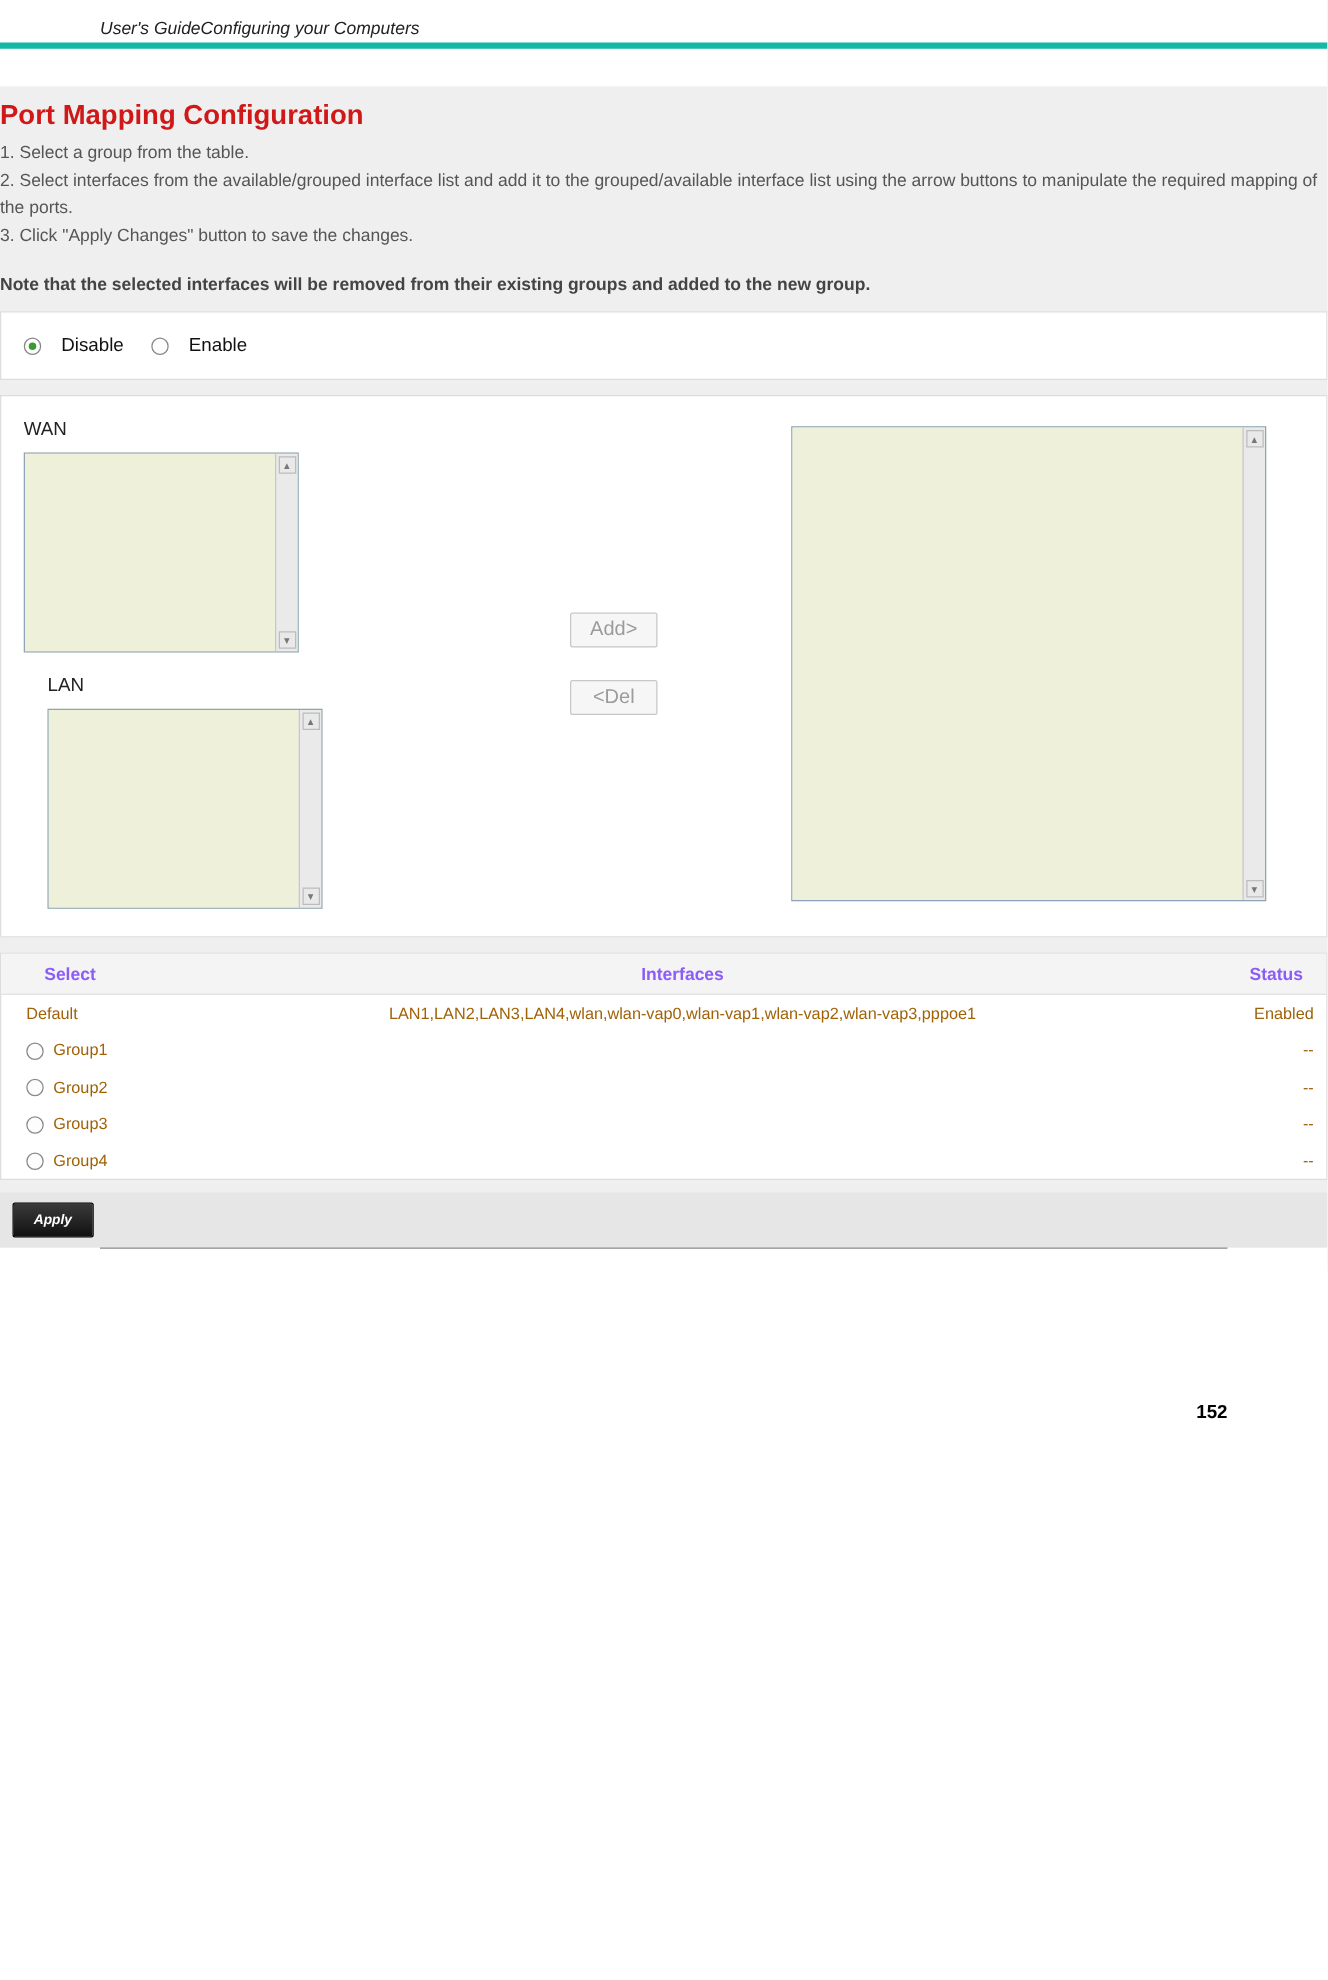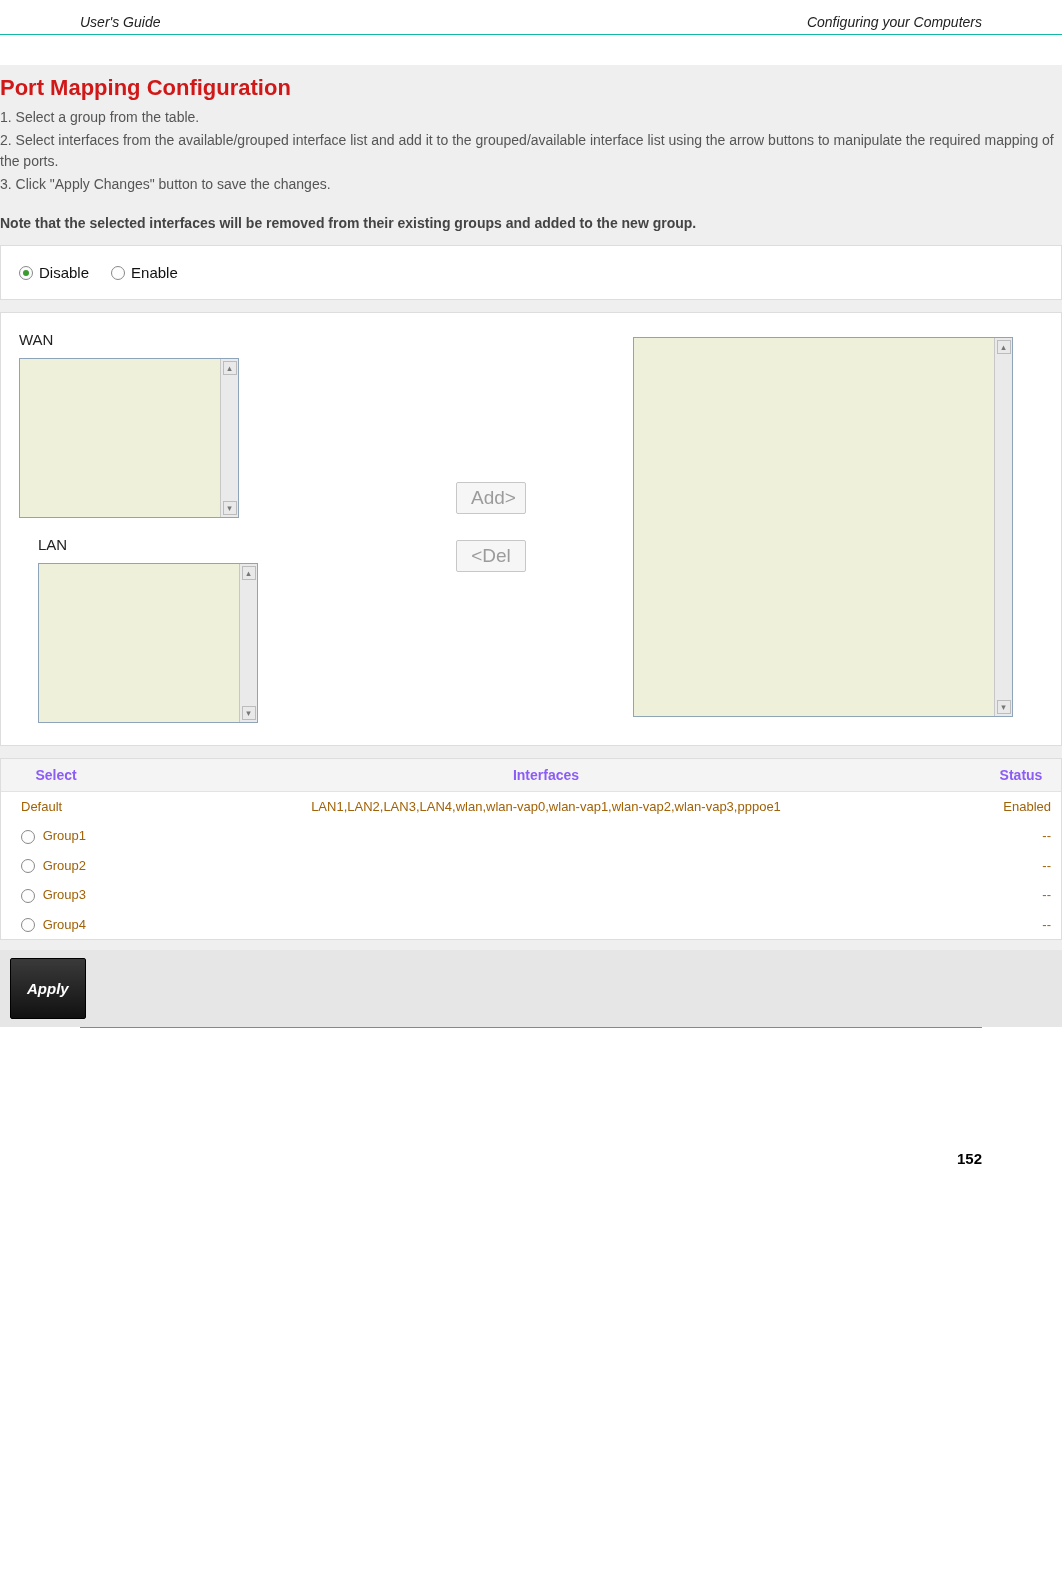--- a/index.html
+++ b/index.html
@@ -5,26 +5,25 @@
     * { box-sizing: border-box; margin: 0; padding: 0; }
     body {
       font-family: Arial, Helvetica, sans-serif;
       background: #ffffff;
       width: 1062px;
       margin: 0 auto;
       color: #000;
     }
     .page-header {
       display: flex;
-      justify-content: space-between;
       padding: 14px 80px 4px 80px;
       font-style: italic;
       font-size: 14px;
       color: #222;
-      border-bottom: 1px solid #14b8a6;
+      border-bottom: 5px solid #14b8a6;
       margin: 0 0 30px 0;
     }
     .config-area {
       background: #efefef;
       padding: 6px 0 0 0;
     }
     .title {
       color: #d01818;
       font-size: 22px;
       font-weight: bold;
@@ -49,21 +48,21 @@
       padding: 10px 14px;
     }
     .radio-row {
       display: flex;
       align-items: center;
       gap: 22px;
       padding: 8px 4px;
       font-size: 15px;
       color: #111;
     }
-    .radio-row label { display: flex; align-items: center; gap: 6px; }
+    .radio-row label { display: flex; align-items: center; gap: 16px; }
     .radio-outer {
       width: 14px; height: 14px; border: 1px solid #888; border-radius: 50%;
       display: inline-flex; align-items: center; justify-content: center;
       background: #fdfdfd;
     }
     .radio-dot {
       width: 6px; height: 6px; background: #3a9b2e; border-radius: 50%;
     }
     .interfaces-layout {
       display: flex;
@@ -109,21 +108,21 @@
       width: 14px; height: 14px;
       background: #e9e9e9;
       border: 1px solid #bcbcbc;
       display:flex; align-items:center; justify-content:center;
       color:#777; font-size:9px;
     }
     .move-btn {
       border: 1px solid #c7c7c7;
       background: #f6f6f6;
       color: #9b9b9b;
-      font-size: 19px;
+      font-size: 16px;
       padding: 4px 14px;
       width: 70px;
       text-align: center;
       border-radius: 2px;
     }
     .lan-block { margin-top: 18px; padding-left: 19px; }
     .groups-table-panel {
       background: #ffffff;
       border: 1px solid #ddd;
       padding: 0;
@@ -155,22 +154,22 @@
     table.groups td.stat { text-align: right; padding-right: 10px; }
     .apply-bar {
       background: #e6e6e6;
       padding: 8px 10px;
     }
     .apply-btn {
       background: linear-gradient(#3a3a3a,#111);
       color: #fff;
       font-weight: bold;
       font-style: italic;
-      font-size: 15px;
-      padding: 21px 16px;
+      font-size: 11px;
+      padding: 7px 16px;
       border: 1px solid #000;
       border-radius: 2px;
     }
     .page-number {
       text-align: right;
       font-weight: bold;
       font-size: 15px;
       padding: 120px 80px 20px 0;
     }
     .pn-line {

